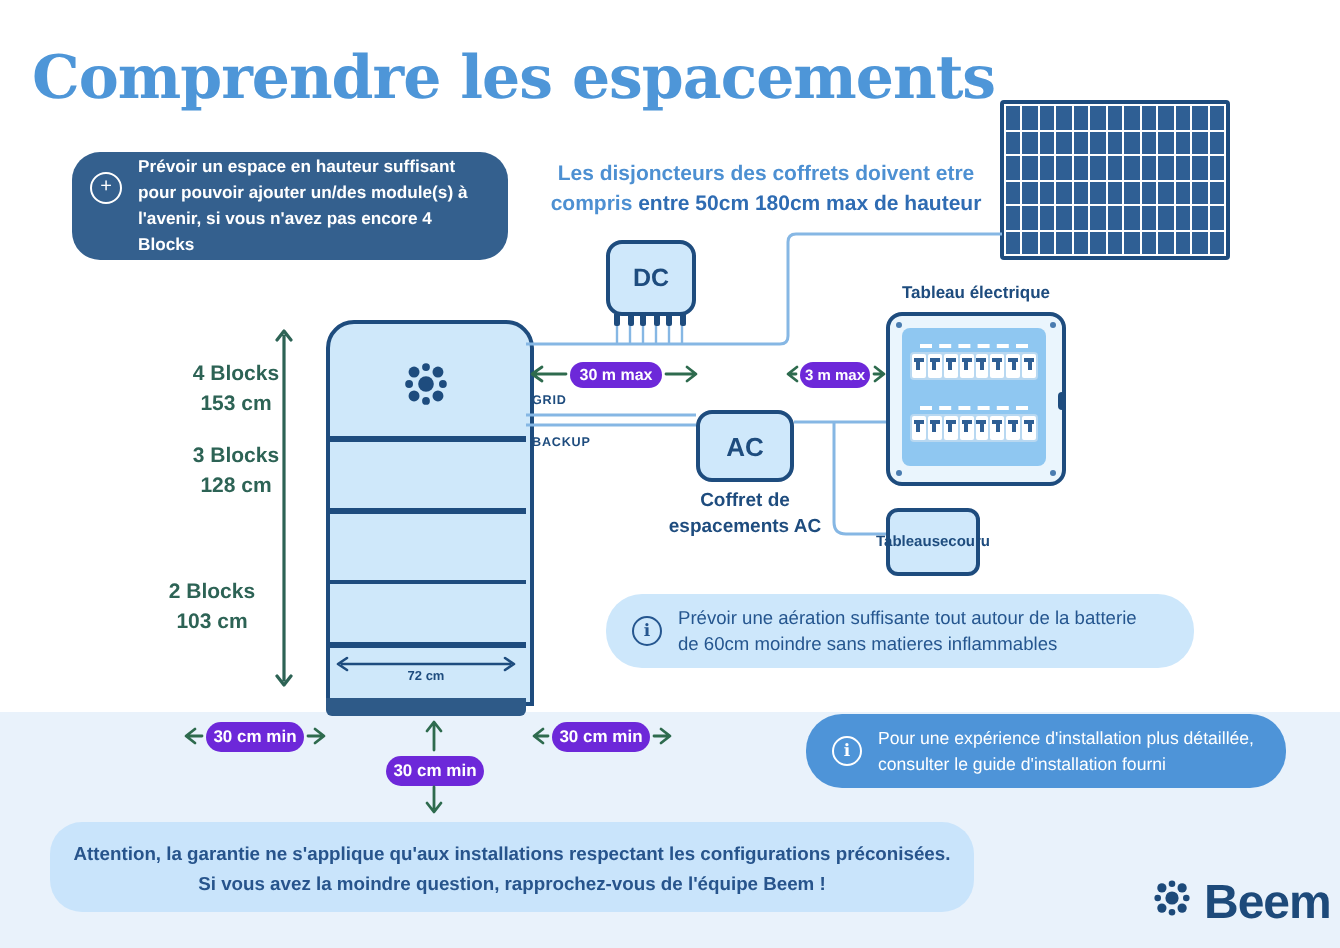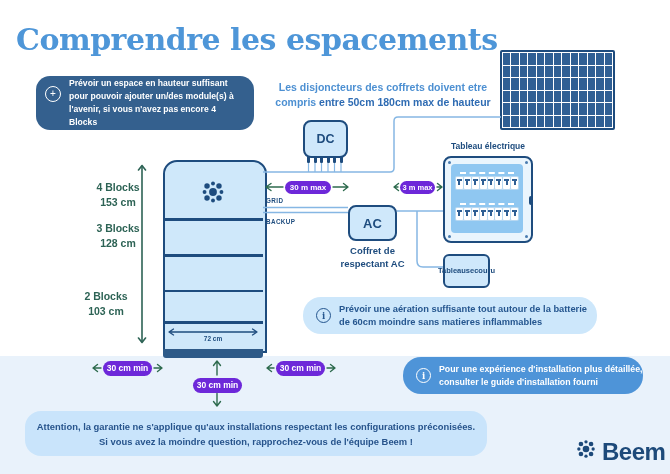--- a/index.html
+++ b/index.html
@@ -73,21 +73,21 @@
   .pill-3m{left:400px;top:181px;width:35px;height:13px;font-size:7.5px;}
   .pill-cm{width:49px;height:14.5px;font-size:8.5px;}
   .pill-left{left:103px;top:361px;} .pill-right{left:276px;top:361px;} .pill-bottom{left:193px;top:378px;}
 
   .info{border-radius:18px;display:flex;align-items:center;padding-left:13px;}
   .info-aeration{left:303px;top:297px;width:294px;height:37px;background:#cde7fb;color:#25568f;}
   .info-guide{left:403px;top:357px;width:240px;height:37px;background:#4e94d8;color:#fff;}
   .i-circle{width:13px;height:13px;border-radius:50%;border:1.3px solid currentColor;flex:0 0 13px;
             display:flex;align-items:center;justify-content:center;font-size:8.5px;font-weight:700;
             font-family:"DejaVu Serif",serif;margin-right:8px;}
-  .info-text{font-size:9.3px;font-weight:700;line-height:13px;}
+  .info-text{font-size:9.3px;font-weight:400;line-height:13px;}
   .info-guide .info-text{font-size:8.8px;}
 
   .warning{left:25px;top:411px;width:462px;height:45px;background:#c9e4fb;border-radius:16px;
            display:flex;flex-direction:column;align-items:center;justify-content:center;
            color:#27548c;font-size:9.4px;font-weight:700;line-height:15px;text-align:center;}
 
   .brand{left:575px;top:438px;display:flex;align-items:flex-start;gap:5px;}
   .brand-text{font-size:24px;font-weight:700;color:#1d4a7a;letter-spacing:-0.5px;}
 
   svg.layer{position:absolute;left:0;top:0;z-index:3;pointer-events:none;}
@@ -240,21 +240,21 @@
       <div class="pin" style="left: 13px;"></div>
       <div class="pin" style="left: 19.5px;"></div>
       <div class="pin" style="left: 26px;"></div>
       <div class="pin" style="left: 32.5px;"></div>
     </div>
 
   <div class="abs box ac-box z4">
       <span>AC</span>
     </div>
   <div class="abs ac-caption">
-    <span>Coffret de</span><br><span>respectant AC</span>
+    <span>Coffret de</span><br><span>espacements AC</span>
   </div>
 
   <div class="abs tableau-label">Tableau électrique</div>
   <div class="abs tableau-box z4">
     <div class="tableau-inner">
         <div class="brow" style="top: 8px;">
           <div class="bdash"></div>
           <div class="bstrip">
             <div class="bmod">
               <div class="bt"></div>

